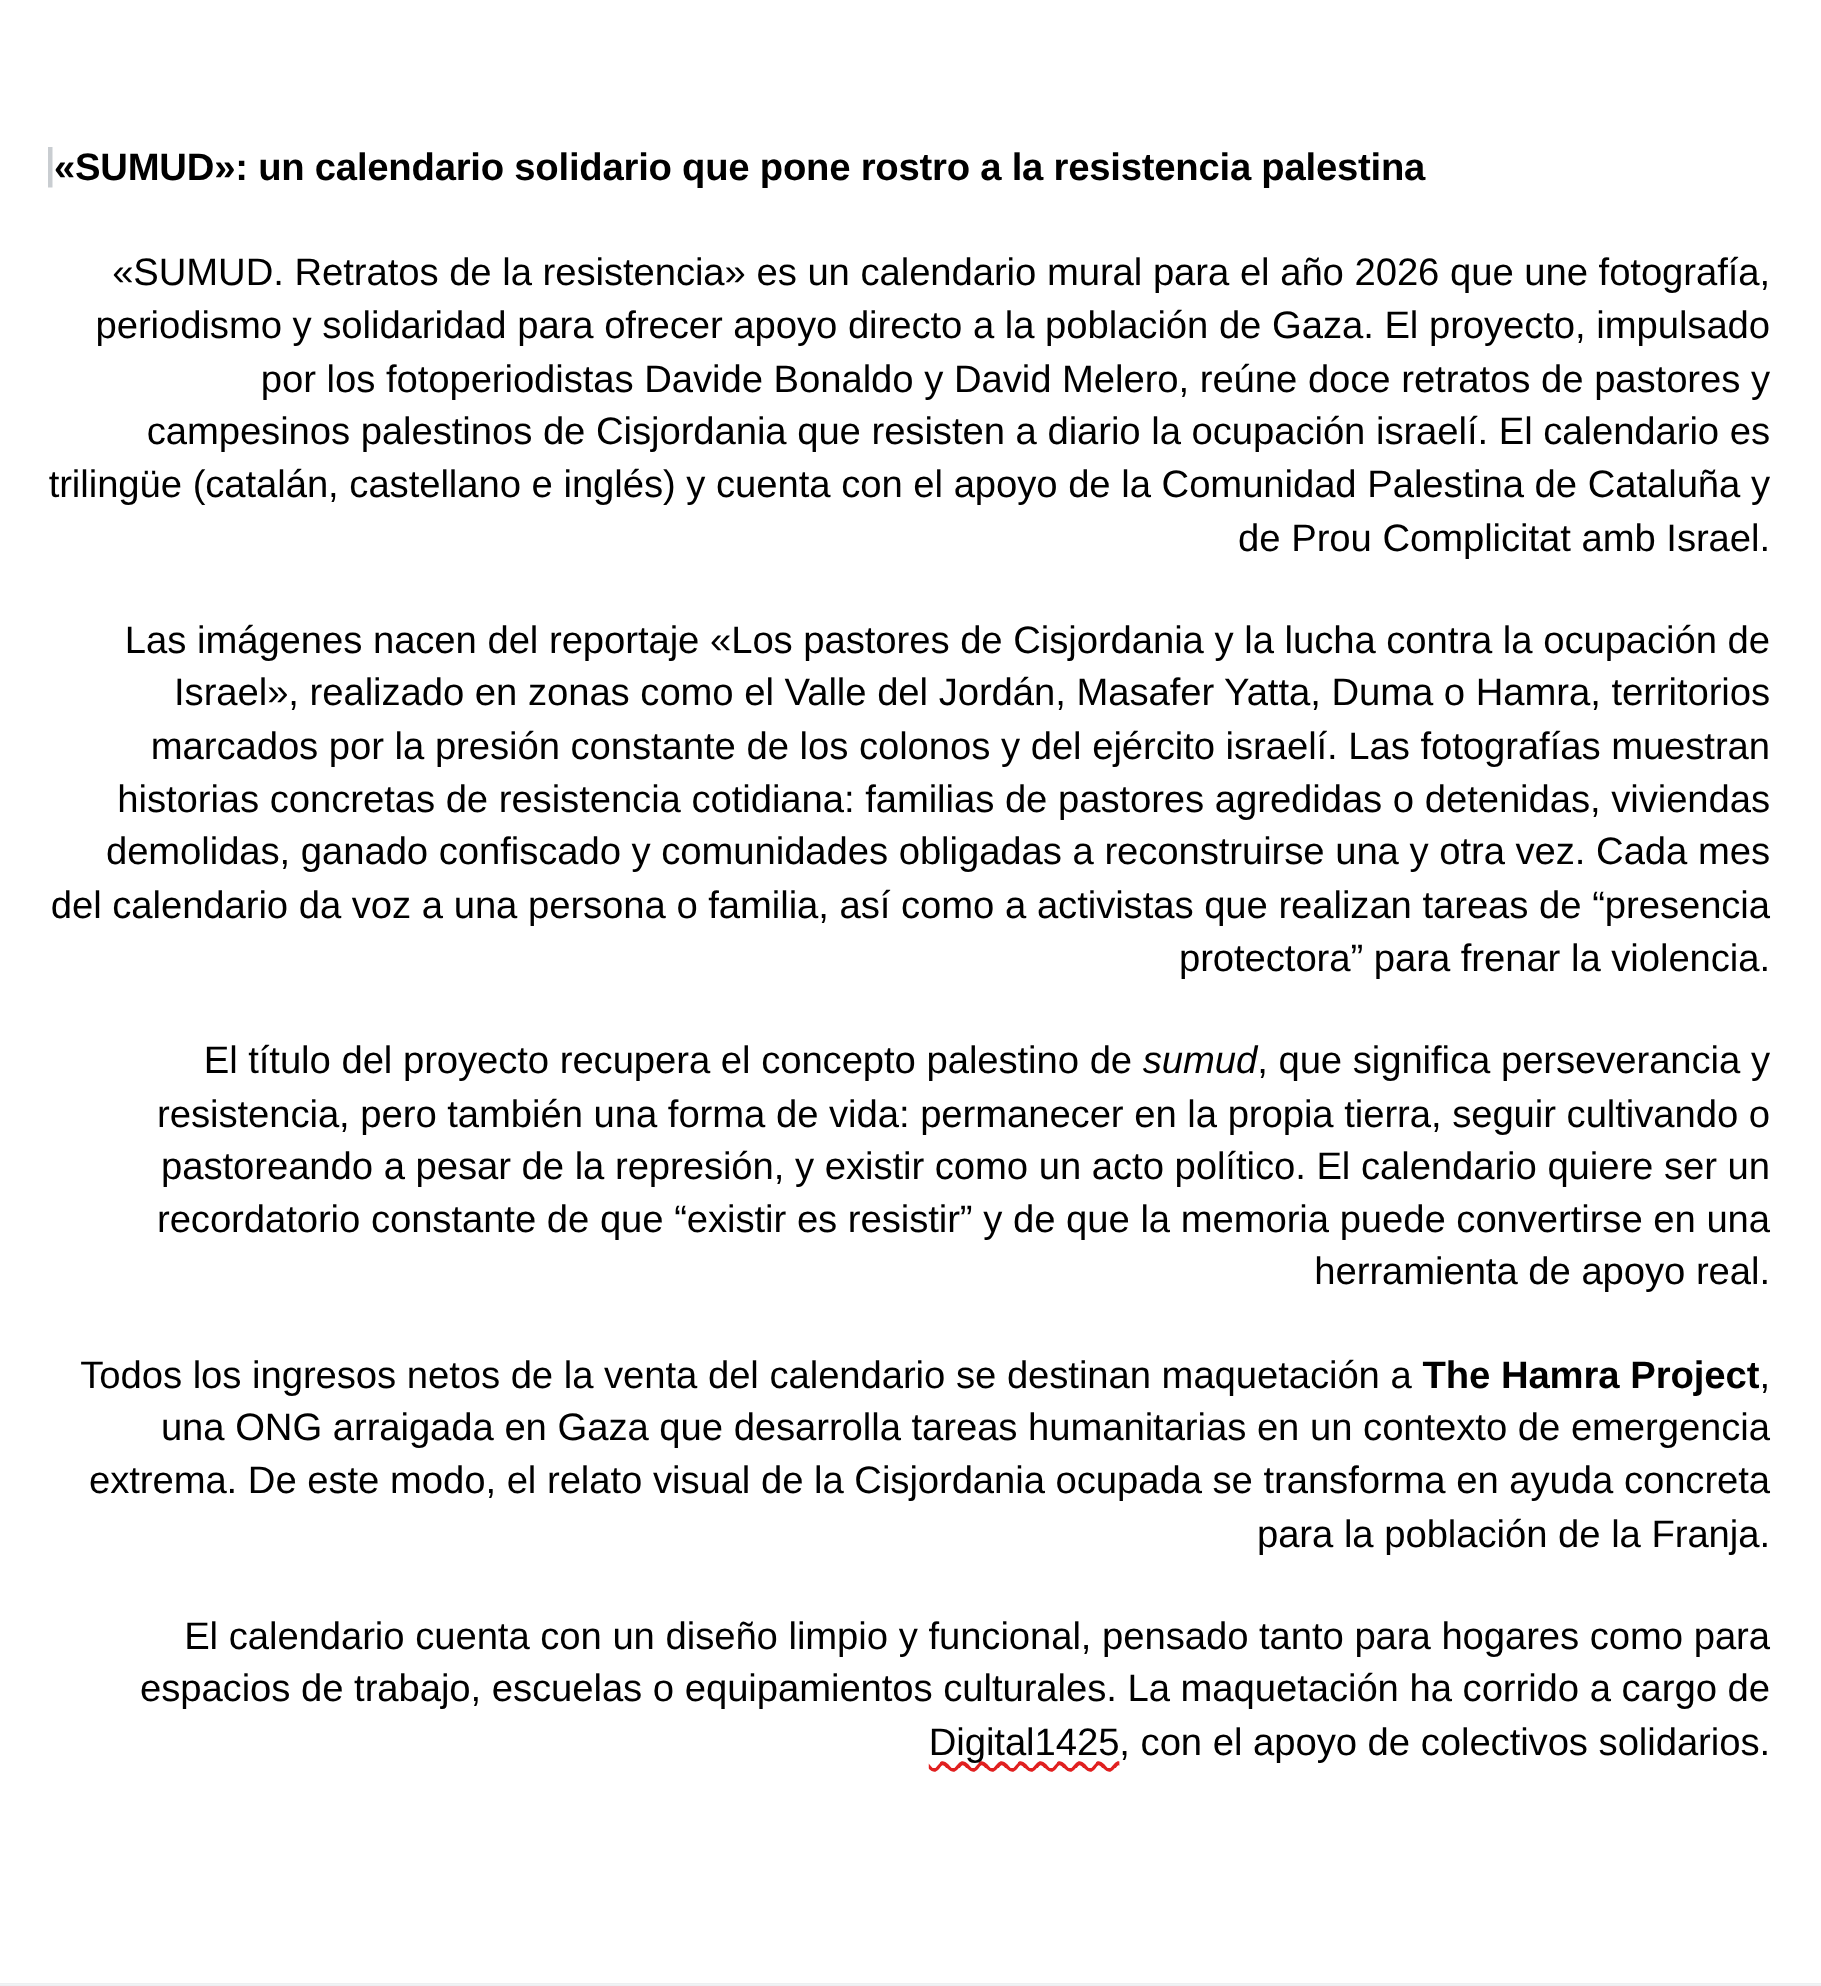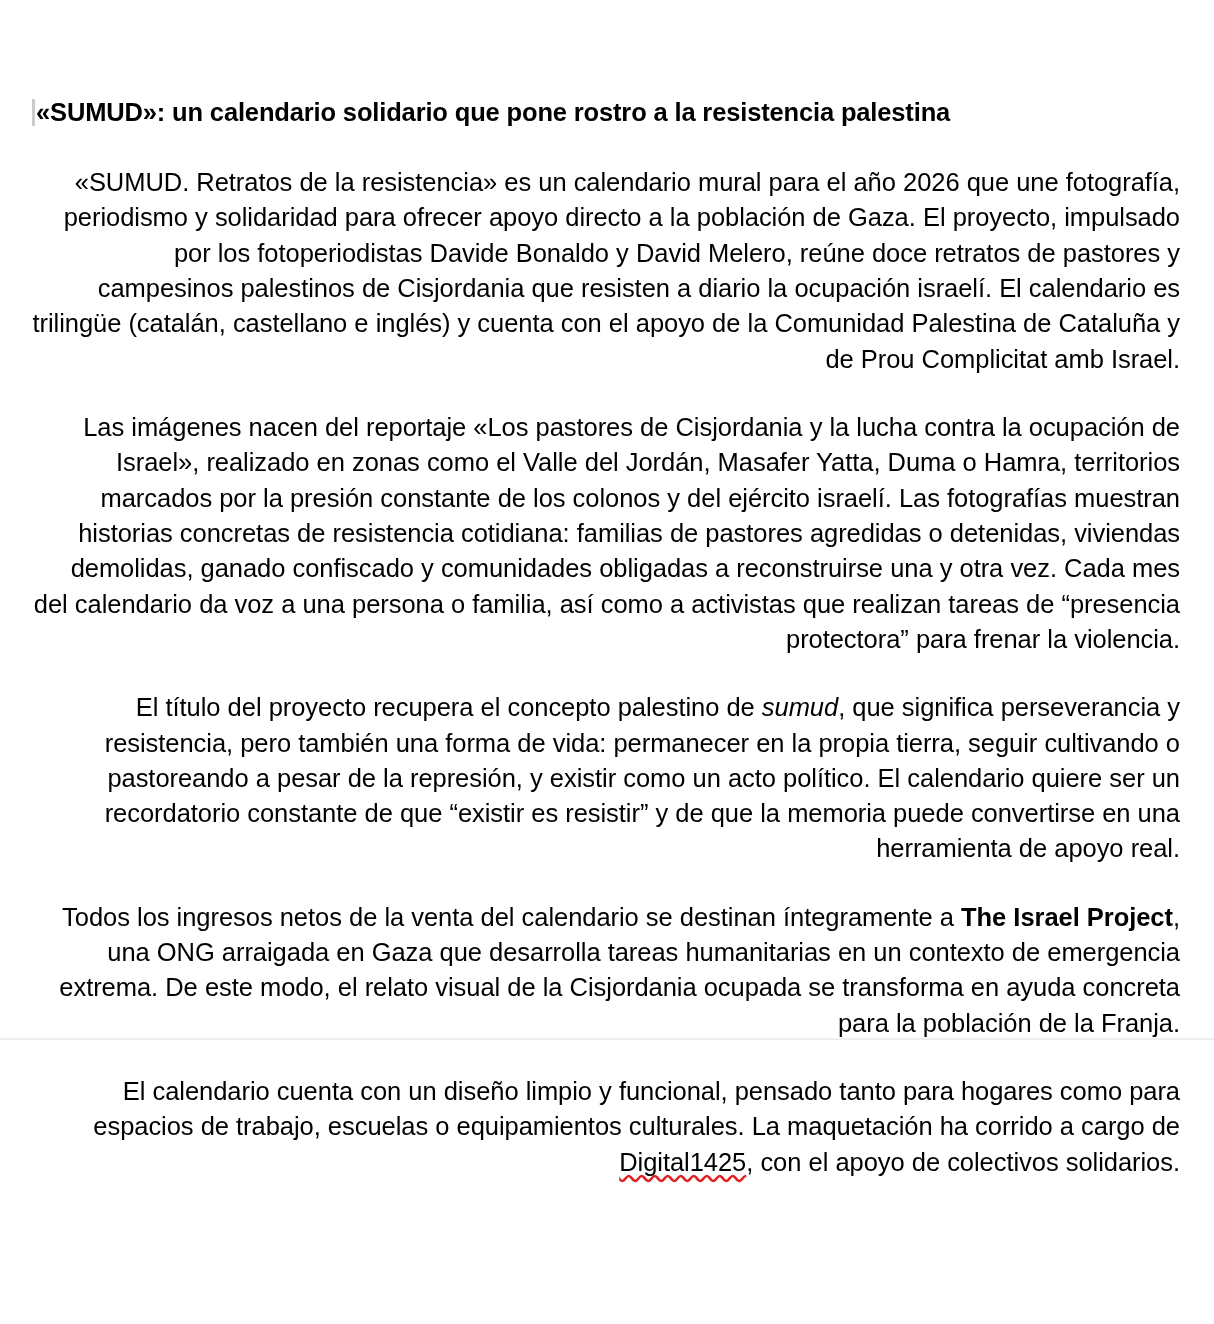--- a/index.html
+++ b/index.html
@@ -14,21 +14,21 @@
     font-family: "Liberation Sans", sans-serif;
     color: #000000;
     -webkit-font-smoothing: antialiased;
     overflow: hidden;
   }
 
   .page {
     position: relative;
     box-sizing: border-box;
     width: 1214px;
-    height: 1040px;
+    height: 1324px;
     background: #ffffff;
     padding: 96px 34px 0 32px;
     border-bottom: 1px solid #eceff1;
   }
 
   .doc-body {
     position: relative;
     max-width: 1150px;
   }
 
@@ -89,19 +89,19 @@
   <div class="doc-body">
 
     <h1 class="doc-title"><span class="caret"></span><span>«SUMUD»: un calendario solidario que pone rostro a la resistencia palestina</span></h1>
 
     <p class="para"><span>«SUMUD. Retratos de la resistencia» es un calendario mural para el año 2026 que une fotografía, periodismo y solidaridad para ofrecer apoyo directo a la población de Gaza. El proyecto, impulsado por los fotoperiodistas Davide Bonaldo y David Melero, reúne doce retratos de pastores y campesinos palestinos de Cisjordania que resisten a diario la ocupación israelí. El calendario es trilingüe (catalán, castellano e inglés) y cuenta con el apoyo de la Comunidad Palestina de Cataluña y de Prou Complicitat amb Israel.</span></p>
 
     <p class="para"><span>Las imágenes nacen del reportaje «Los pastores de Cisjordania y la lucha contra la ocupación de Israel», realizado en zonas como el Valle del Jordán, Masafer Yatta, Duma o Hamra, territorios marcados por la presión constante de los colonos y del ejército israelí. Las fotografías muestran historias concretas de resistencia cotidiana: familias de pastores agredidas o detenidas, viviendas demolidas, ganado confiscado y comunidades obligadas a reconstruirse una y otra vez. Cada mes del calendario da voz a una persona o familia, así como a activistas que realizan tareas de “presencia protectora” para frenar la violencia.</span></p>
 
     <p class="para"><span>El título del proyecto recupera el concepto palestino de </span><span class="em">sumud</span><span>, que significa perseverancia y resistencia, pero también una forma de vida: permanecer en la propia tierra, seguir cultivando o pastoreando a pesar de la represión, y existir como un acto político. El calendario quiere ser un recordatorio constante de que “existir es resistir” y de que la memoria puede convertirse en una herramienta de apoyo real.</span></p>
 
-    <p class="para"><span>Todos los ingresos netos de la venta del calendario se destinan íntegramente a </span><span class="strong">The Israel Project</span><span>, una ONG arraigada en Gaza que desarrolla tareas humanitarias en un contexto de emergencia extrema. De este modo, el relato visual de la Cisjordania ocupada se transforma en ayuda concreta para la población de la Franja.</span></p>
+    <p class="para"><span>Todos los ingresos netos de la venta del calendario se destinan maquetación a </span><span class="strong">The Hamra Project</span><span>, una ONG arraigada en Gaza que desarrolla tareas humanitarias en un contexto de emergencia extrema. De este modo, el relato visual de la Cisjordania ocupada se transforma en ayuda concreta para la población de la Franja.</span></p>
 
     <p class="para"><span>El calendario cuenta con un diseño limpio y funcional, pensado tanto para hogares como para espacios de trabajo, escuelas o equipamientos culturales. La maquetación ha corrido a cargo de </span><span class="misspelled">Digital1425</span><span>, con el apoyo de colectivos solidarios.</span></p>
 
   </div>
   <div class="bottom-rule"></div>
 </div>
 
 </body></html>

